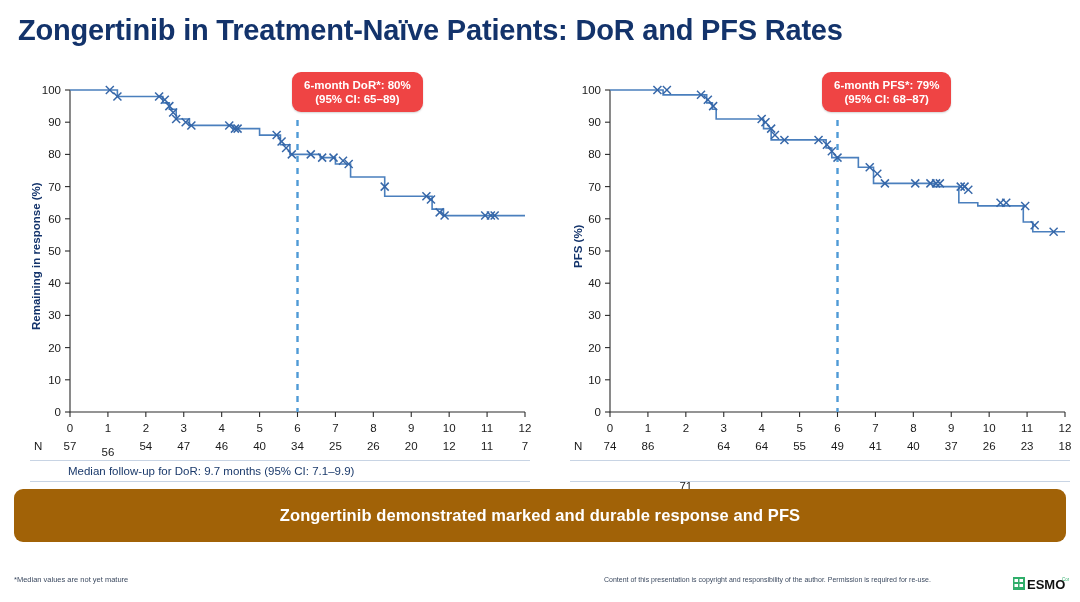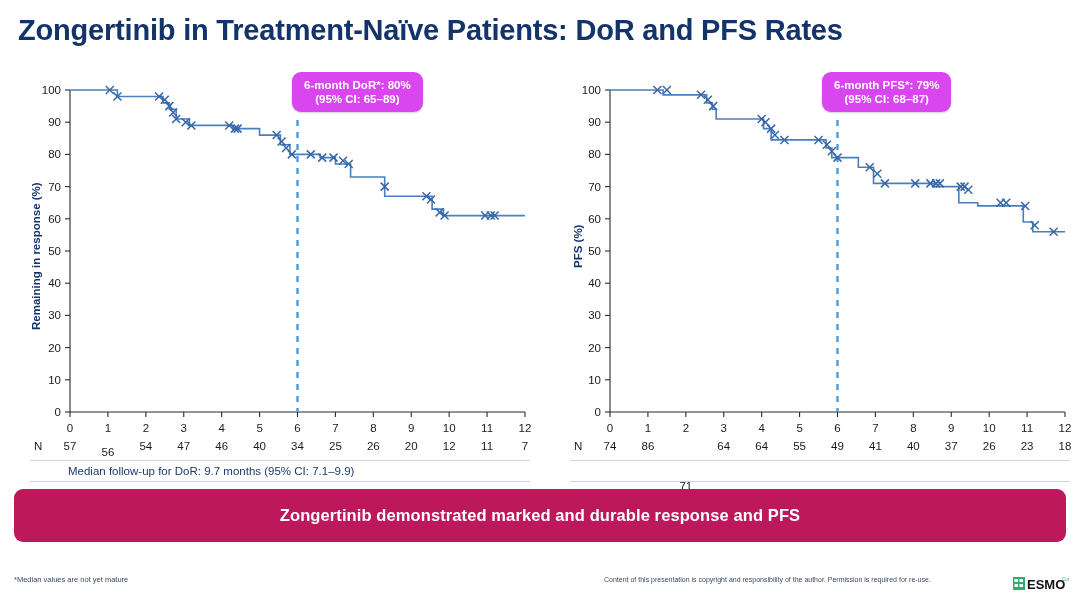--- a/index.html
+++ b/index.html
@@ -21,37 +21,37 @@
   .panel-right{left:540px;}
 
   .ylabel{
     position:absolute;font-size:11.5px;font-weight:bold;color:#13336b;
     transform:rotate(-90deg);transform-origin:left top;white-space:nowrap;
   }
   .ylabel-left{left:30px;top:330px;}
   .ylabel-right{left:572px;top:268px;}
 
   .callout{
-    position:absolute;background:#d946ef;color:#ffffff;border-radius:9px;
+    position:absolute;background:#ef4444;color:#ffffff;border-radius:9px;
     font-size:11.5px;font-weight:bold;line-height:14px;text-align:center;
     padding:6px 12px;box-shadow:0 1px 2px rgba(0,0,0,0.18);
   }
   .callout-left{left:292px;top:72px;}
   .callout-right{left:822px;top:72px;}
   .nlabel{position:absolute;font-size:11.5px;color:#1a1a1a;}
   .ncell{position:absolute;text-align:center;width:30px;font-size:11.5px;color:#1a1a1a;}
 
   .median-line{
     position:absolute;font-size:11.5px;color:#1b3a6b;white-space:nowrap;
   }
   .hrule{position:absolute;height:1px;background:#c8d4e4;}
 
   .banner{
     position:absolute;left:14px;top:489px;width:1052px;height:53px;
-    background:#be185d;border-radius:9px;display:flex;align-items:center;
+    background:#a16207;border-radius:9px;display:flex;align-items:center;
     justify-content:center;
   }
   .banner span{
     color:#ffffff;font-size:16.5px;font-weight:bold;letter-spacing:0.1px;
   }
 
   .footnote{position:absolute;left:14px;top:575px;font-size:7.5px;color:#3c4a60;}
   .copyright{position:absolute;left:604px;top:576px;font-size:7px;color:#3c4a60;}
   .esmo{position:absolute;left:1013px;top:574px;width:56px;height:20px;}
 

